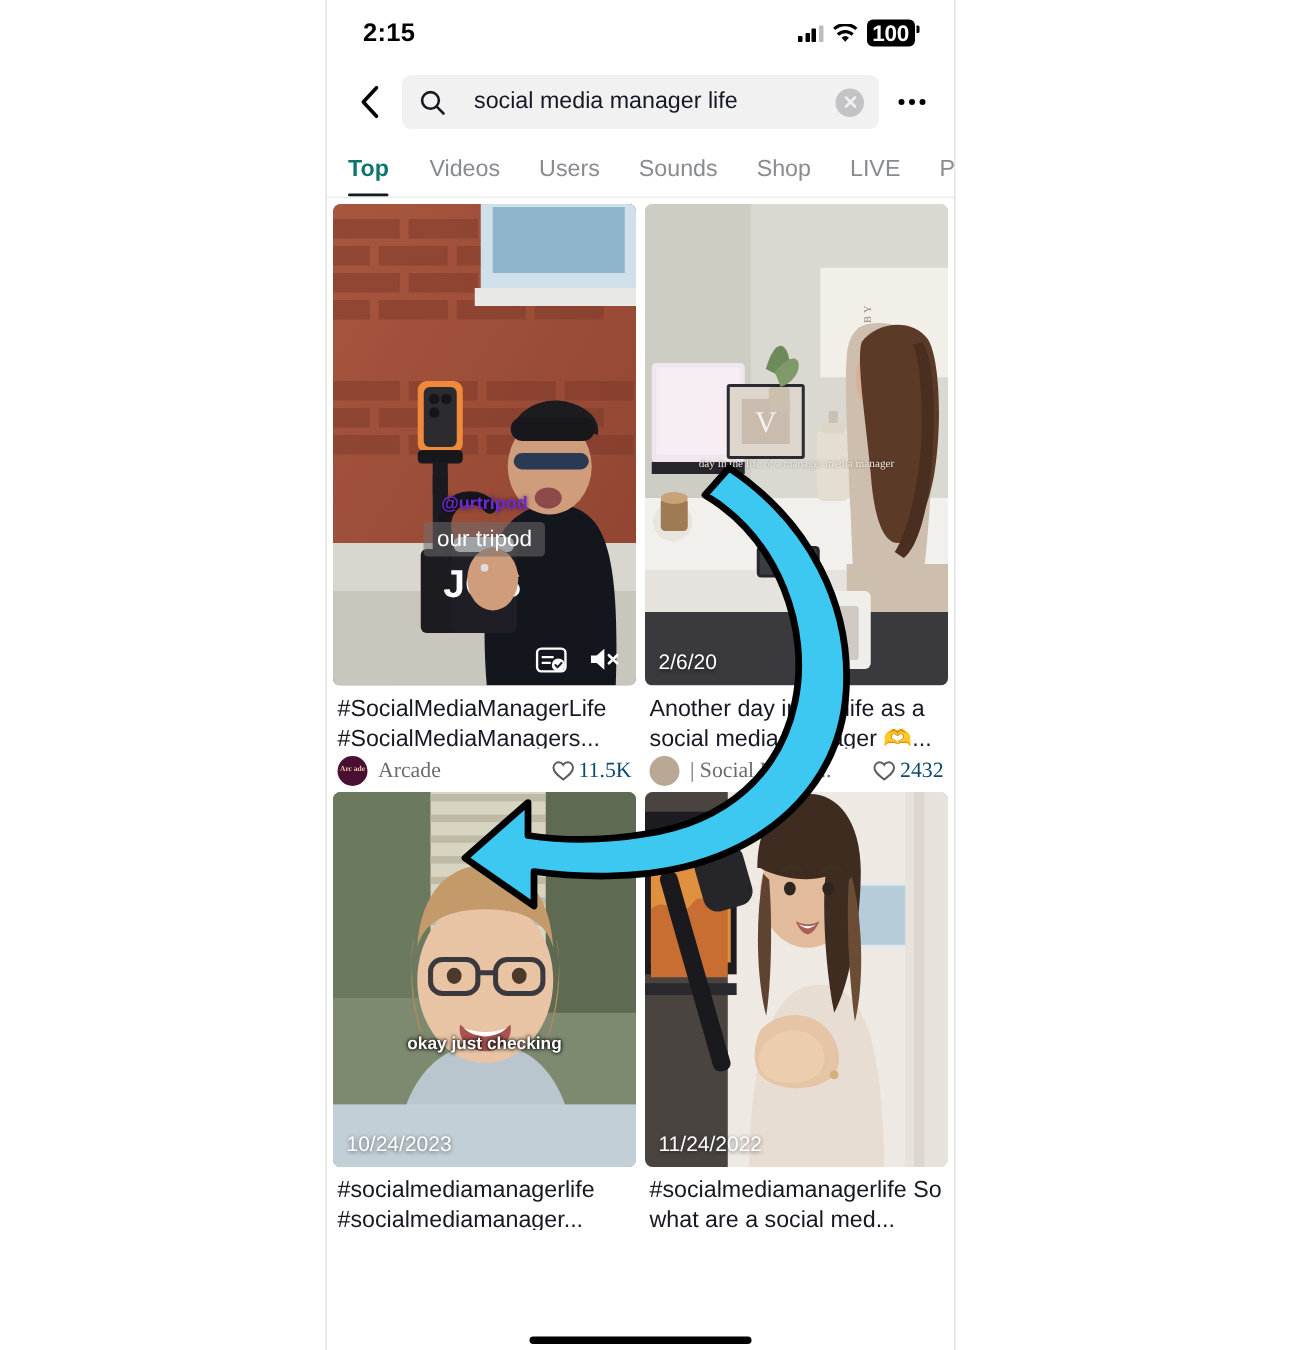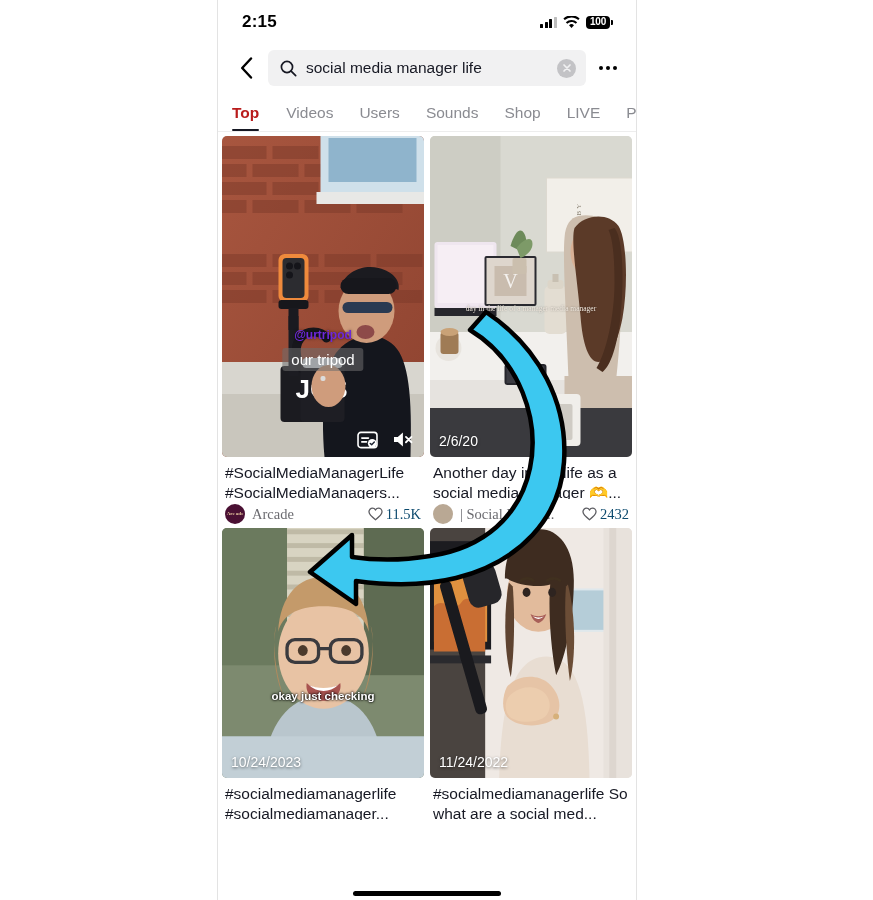--- a/index.html
+++ b/index.html
@@ -36,21 +36,21 @@
   .sig i { display: block; width: 3px; background: #000; border-radius: .6px; }
   .sig i:nth-child(1) { height: 4px; }
   .sig i:nth-child(2) { height: 6px; }
   .sig i:nth-child(3) { height: 9px; }
   .sig i:nth-child(4) { height: 11px; background: #bdbdbd; }
   .wifi { width: 17px; height: 13px; }
   .batt {
     position: relative;
     background: #000; color: #fff;
     border-radius: 4px;
-    font-size: 10px; font-weight: bold;
+    font-size: 15px; font-weight: bold;
     padding: 1.5px 4px 1.5px 4px;
     line-height: 1;
     letter-spacing: -.2px;
   }
   .batt::after {
     content: ""; position: absolute;
     right: -3px; top: 4px;
     width: 2px; height: 5px;
     background: #000; border-radius: 0 1px 1px 0;
   }
@@ -66,21 +66,21 @@
     display: flex; align-items: center; justify-content: center;
     flex: 0 0 auto; cursor: pointer;
   }
   .searchbar {
     flex: 1 1 auto;
     display: flex; align-items: center;
     background: #f1f1f2;
     border-radius: 6px;
     height: 36px;
     padding: 0 10px 0 12px;
-    gap: 9px;
+    gap: 19px;
   }
   .searchbar .q { flex: 0 0 auto; }
   .searchtext {
     flex: 1 1 auto;
     font-size: 15.5px; color: #161823;
     white-space: nowrap; overflow: hidden;
   }
   .clearbtn {
     flex: 0 0 auto;
     width: 19px; height: 19px; border-radius: 50%;
@@ -108,21 +108,21 @@
   }
   .tab {
     position: relative;
     font-size: 15.5px;
     color: #8a8b91;
     padding: 0 13px 9px 13px;
     cursor: pointer;
     flex: 0 0 auto;
   }
   .tab:first-child { padding-left: 0; padding-right: 14px; }
-  .tab.active { color: #b91c1c; font-weight: bold; }
+  .tab.active { color: #0f766e; font-weight: bold; }
   .tab.active::after {
     content: ""; position: absolute;
     left: 0; right: 14px; bottom: 0;
     height: 2.5px; background: #161823; border-radius: 2px;
   }
 
   
   .grid {
     display: grid;
     grid-template-columns: 1fr 1fr;

